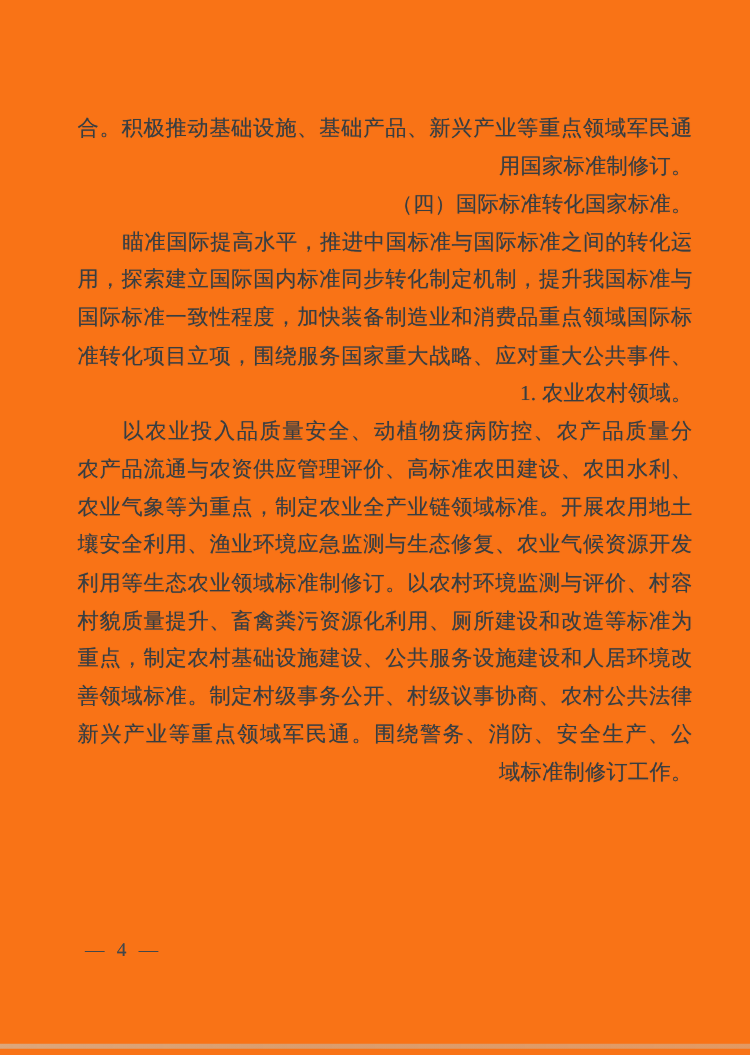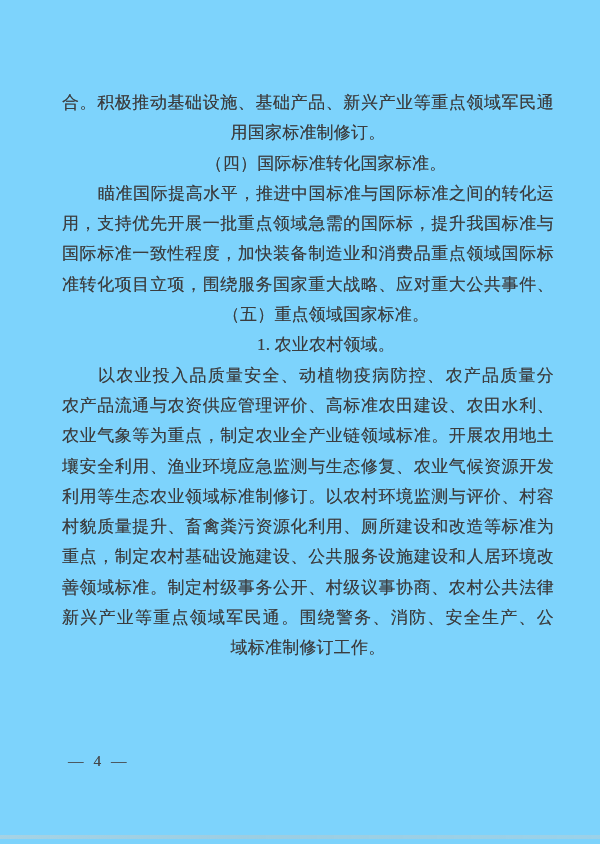--- a/index.html
+++ b/index.html
@@ -4,38 +4,38 @@
 <style>
   html, body {
     margin: 0;
     padding: 0;
     background: #ffffff;
   }
   .page {
     position: relative;
     width: 600px;
     height: 844px;
-    background: #7dd3fc;
+    background: #f97316;
     overflow: hidden;
     font-family: "Liberation Serif", "DejaVu Serif", serif;
   }
   .text-block {
     position: absolute;
     left: 62px;
     top: 88px;
     width: 492px;
     font-size: 17px;
     line-height: 30.3px;
     color: #3a3d3f;
     text-shadow: 0 0 0.6px rgba(80, 82, 84, 0.75);
     letter-spacing: 0.2px;
   }
   .line {
     white-space: nowrap;
-    text-align: center;
+    text-align: right;
     height: 30.3px;
   }
   .line.justify {
     white-space: normal;
     text-align: justify;
     text-align-last: justify;
     overflow: hidden;
   }
   .line.indent {
     padding-left: 36px;
@@ -65,24 +65,23 @@
 </style>
 </head>
 <body>
 
 <div class="page">
   <div class="text-block">
     <div class="line justify">合。积极推动基础设施、基础产品、新兴产业等重点领域军民通</div>
     <div class="line">用国家标准制修订。</div>
     <div class="line indent">（四）国际标准转化国家标准。</div>
     <div class="line indent justify">瞄准国际提高水平，推进中国标准与国际标准之间的转化运</div>
-    <div class="line justify">用，支持优先开展一批重点领域急需的国际标，提升我国标准与</div>
+    <div class="line justify">用，探索建立国际国内标准同步转化制定机制，提升我国标准与</div>
     <div class="line justify">国际标准一致性程度，加快装备制造业和消费品重点领域国际标</div>
     <div class="line justify">准转化项目立项，围绕服务国家重大战略、应对重大公共事件、</div>
-    <div class="line indent">（五）重点领域国家标准。</div>
     <div class="line indent">1. 农业农村领域。</div>
     <div class="line indent justify">以农业投入品质量安全、动植物疫病防控、农产品质量分级、</div>
     <div class="line justify">农产品流通与农资供应管理评价、高标准农田建设、农田水利、</div>
     <div class="line justify">农业气象等为重点，制定农业全产业链领域标准。开展农用地土</div>
     <div class="line justify">壤安全利用、渔业环境应急监测与生态修复、农业气候资源开发</div>
     <div class="line justify">利用等生态农业领域标准制修订。以农村环境监测与评价、村容</div>
     <div class="line justify">村貌质量提升、畜禽粪污资源化利用、厕所建设和改造等标准为</div>
     <div class="line justify">重点，制定农村基础设施建设、公共服务设施建设和人居环境改</div>
     <div class="line justify">善领域标准。制定村级事务公开、村级议事协商、农村公共法律</div>
     <div class="line justify">新兴产业等重点领域军民通。围绕警务、消防、安全生产、公</div>

